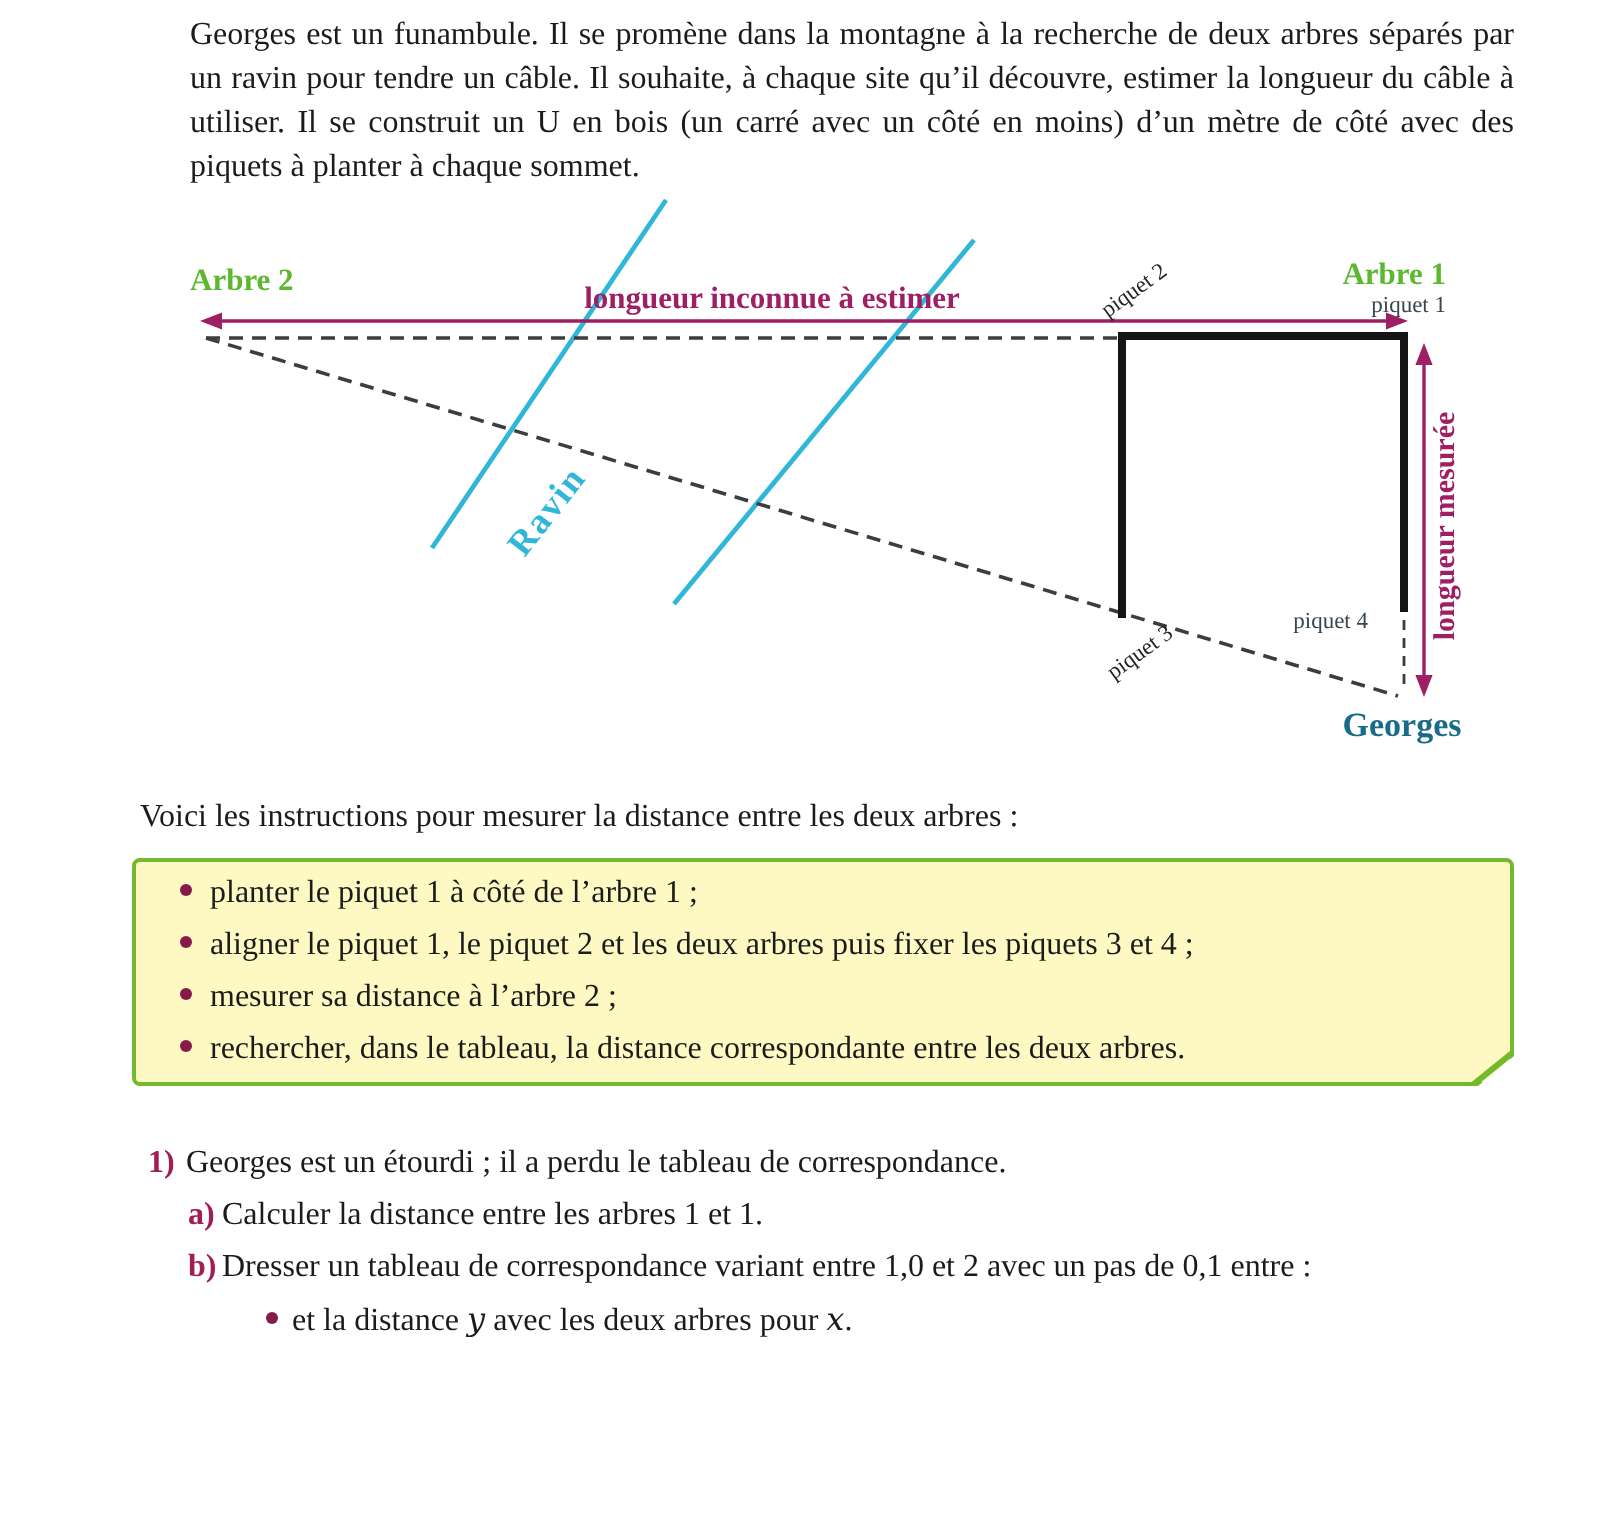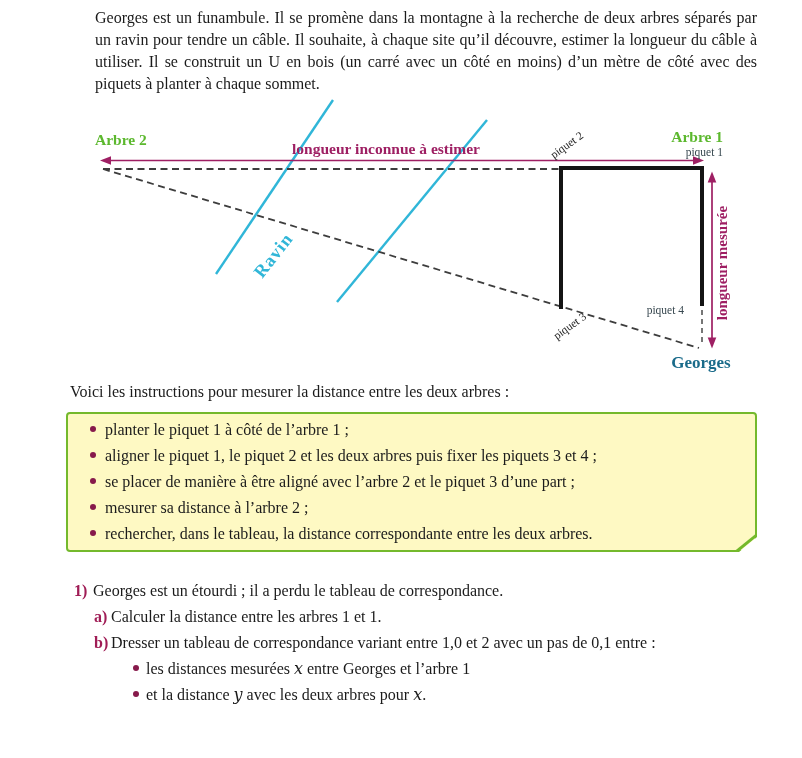--- a/index.html
+++ b/index.html
@@ -22,21 +22,21 @@
   
   svg.diagram{display:block;margin-top:0;}
   .lbl-green{fill:#5cb82e;font-weight:bold;font-size:15.5px;}
   .lbl-magenta{fill:#9e1f63;font-weight:bold;font-size:15.5px;}
   .lbl-magenta-rot{fill:#9e1f63;font-weight:bold;font-size:15px;}
   .lbl-piquet{fill:#37474f;font-size:11.5px;}
   .lbl-piquet-dark{fill:#252525;font-size:11.5px;}
   .lbl-georges{fill:#1a6b8a;font-weight:bold;font-size:17px;}
   .lbl-ravin{fill:#30b6d8;font-weight:bold;font-size:18px;letter-spacing:1px;}
   
-  .voici{margin:6px 0 0 70px;line-height:22px;}
+  .voici{margin:23px 0 0 70px;line-height:22px;}
   .green-box{
     position:relative;
     margin:9px 0 0 66px;
     width:691px;
     box-sizing:border-box;
     background:#fef9c3;
     border:2px solid #74b92c;
     border-radius:4px;
     padding:3px 10px 3px 0;
     clip-path:polygon(0 0,100% 0,100% calc(100% - 15px),calc(100% - 18px) 100%,0 100%);
@@ -108,24 +108,20 @@
     <div class="gb-row">
       <span class="gb-dotcol"><span class="dot"></span></span>
       <span>planter le piquet 1 à côté de l’arbre 1 ;</span>
     </div>
     <div class="gb-row">
       <span class="gb-dotcol"><span class="dot"></span></span>
       <span>aligner le piquet 1, le piquet 2 et les deux arbres puis fixer les piquets 3 et 4 ;</span>
     </div>
     <div class="gb-row">
       <span class="gb-dotcol"><span class="dot"></span></span>
-      <span>se placer de manière à être aligné avec l’arbre 2 et le piquet 3 d’une part ;</span>
-    </div>
-    <div class="gb-row">
-      <span class="gb-dotcol"><span class="dot"></span></span>
       <span>mesurer sa distance à l’arbre 2 ;</span>
     </div>
     <div class="gb-row">
       <span class="gb-dotcol"><span class="dot"></span></span>
       <span>rechercher, dans le tableau, la distance correspondante entre les deux arbres.</span>
     </div>
   </div>
 
   <div class="questions">
     <div class="q-row q1">
@@ -137,21 +133,17 @@
     </div>
     <div class="q-row q-cont">
       <span>Calculer la distance entre les arbres 1 et 1.</span>
     </div>
     <div class="q-row q-sub">
       <span class="num">b)</span>
       <span>Dresser un tableau de correspondance variant entre 1,0 et 2 avec un pas de 0,1 entre :</span>
     </div>
     <div class="q-bullet">
       <span class="dotcol"><span class="dot"></span></span>
-      <span><span>les distances mesurées </span><span class="var">x</span><span> entre Georges et l’arbre 1</span></span>
-    </div>
-    <div class="q-bullet">
-      <span class="dotcol"><span class="dot"></span></span>
       <span><span>et la distance </span><span class="var">y</span><span> avec les deux arbres pour </span><span class="var">x</span><span>.</span></span>
     </div>
   </div>
 
 </div>
 
 </body></html>

